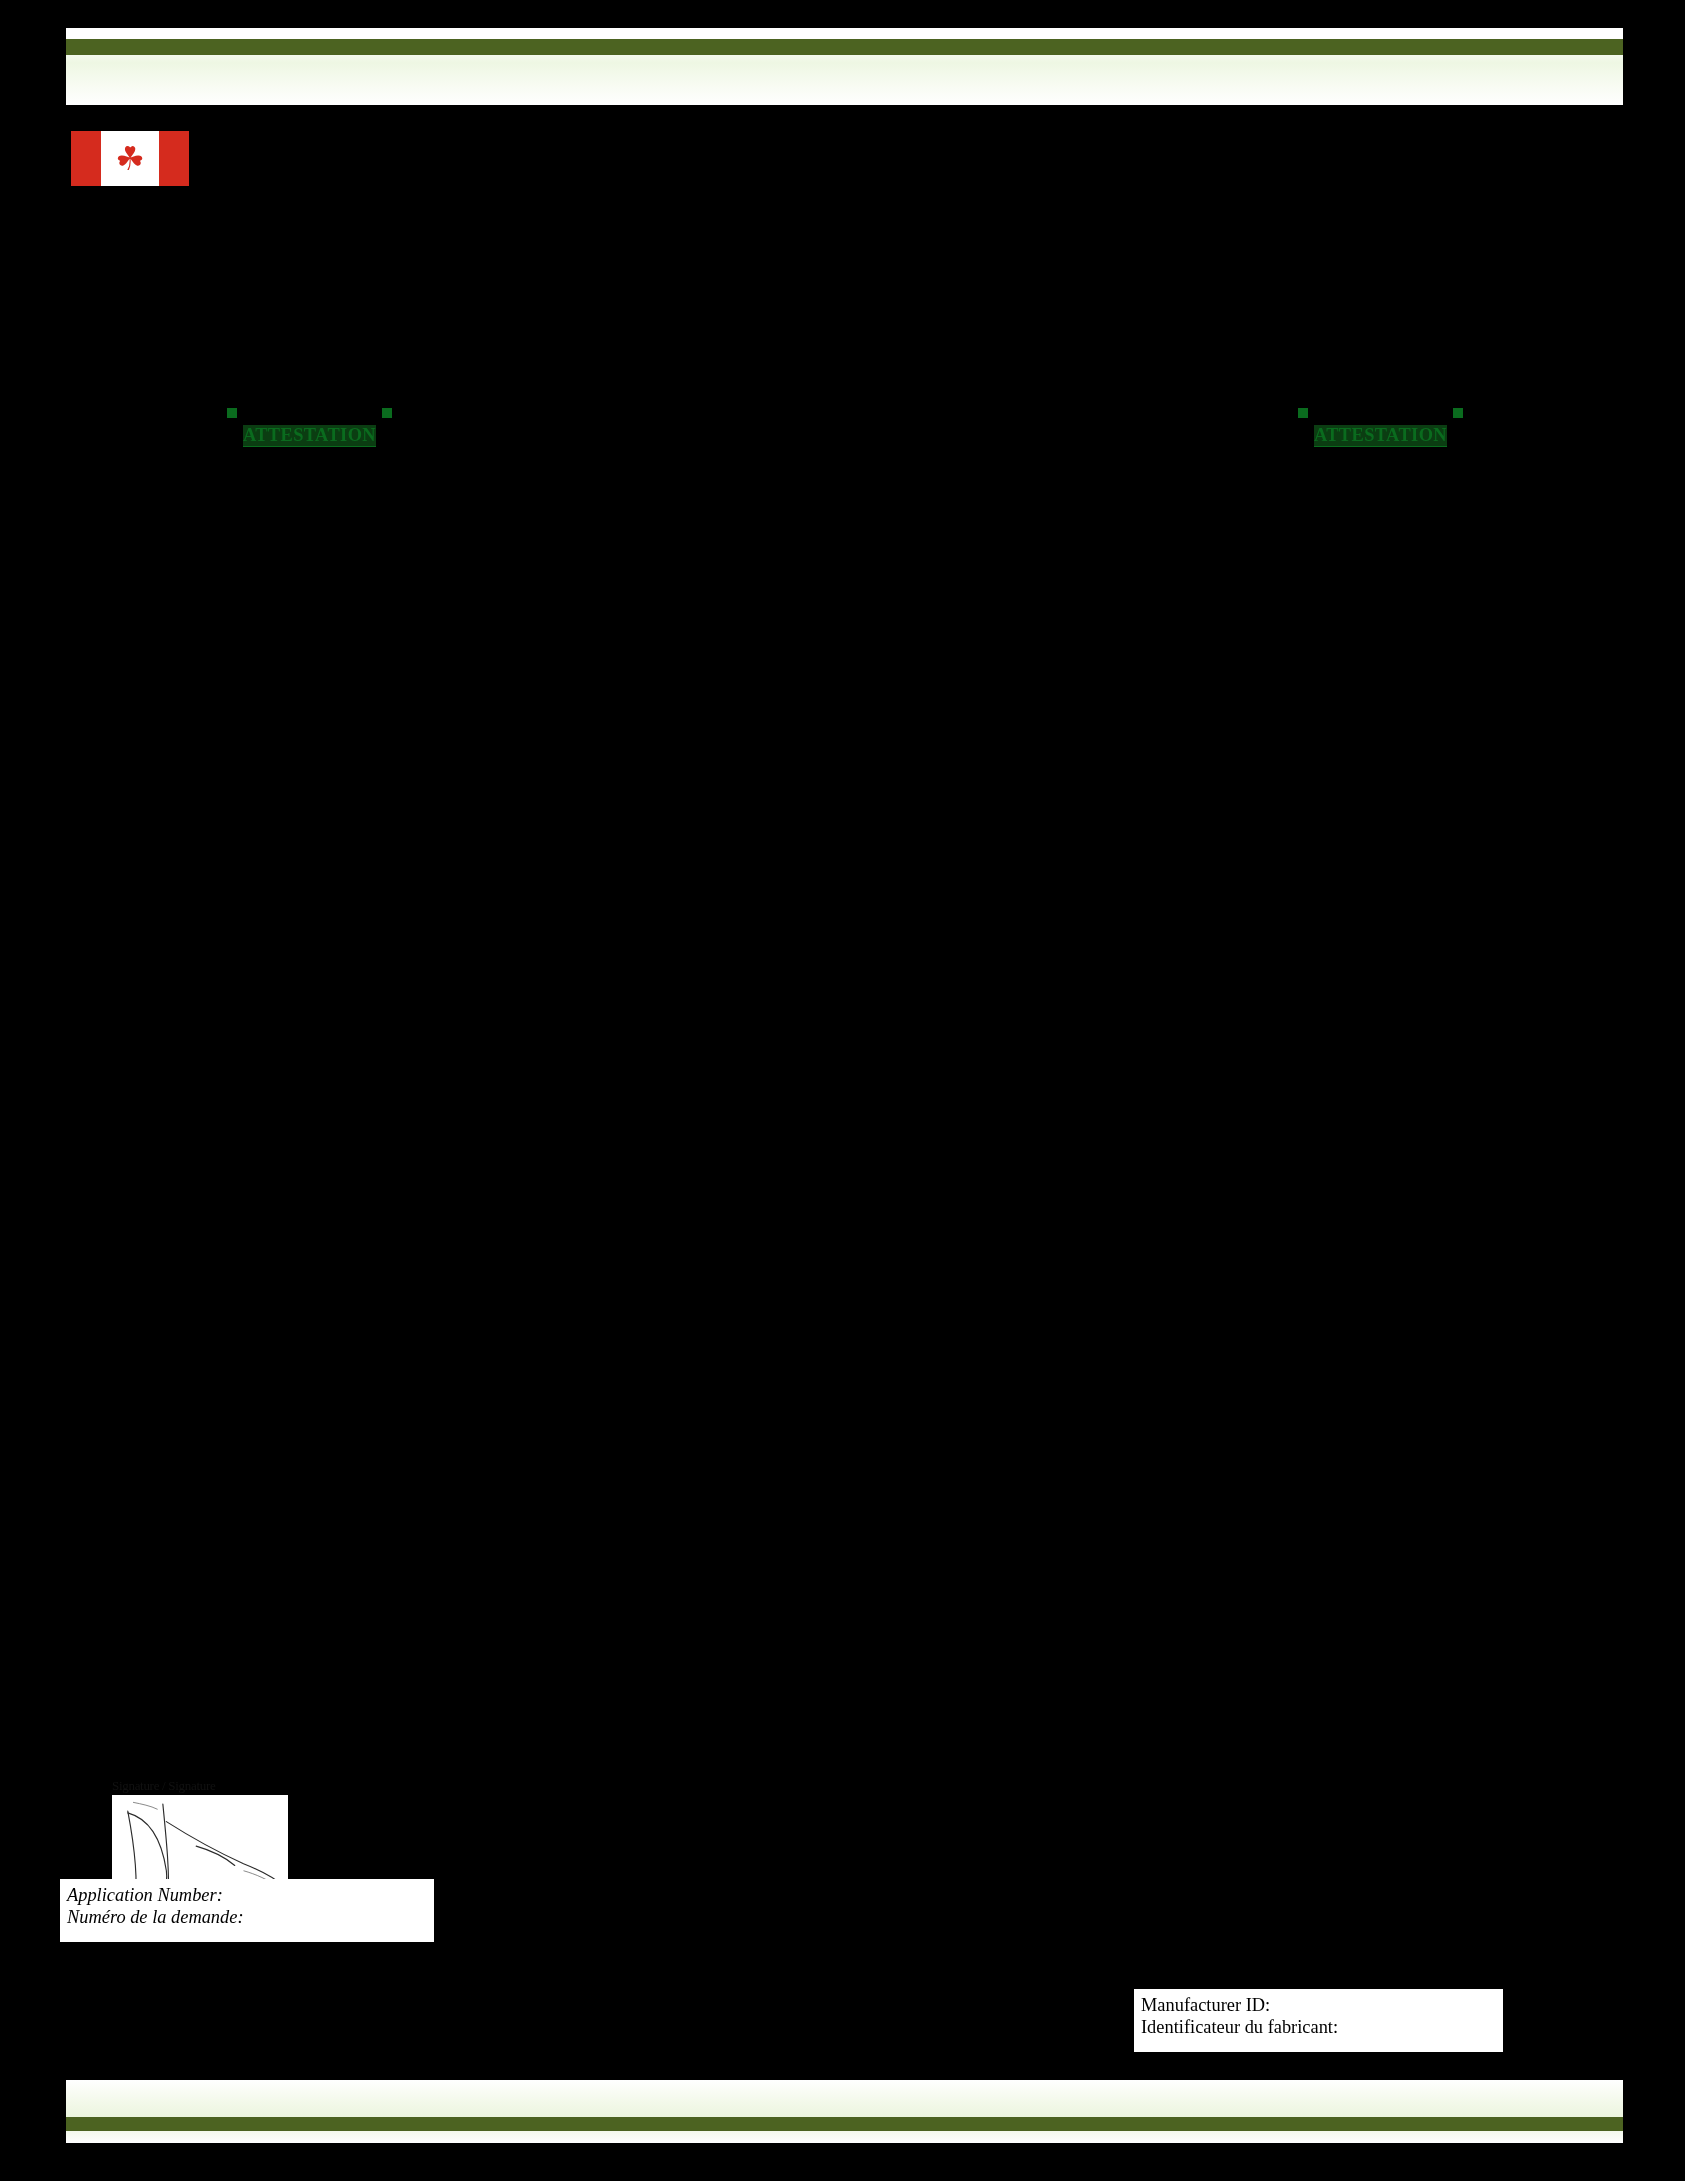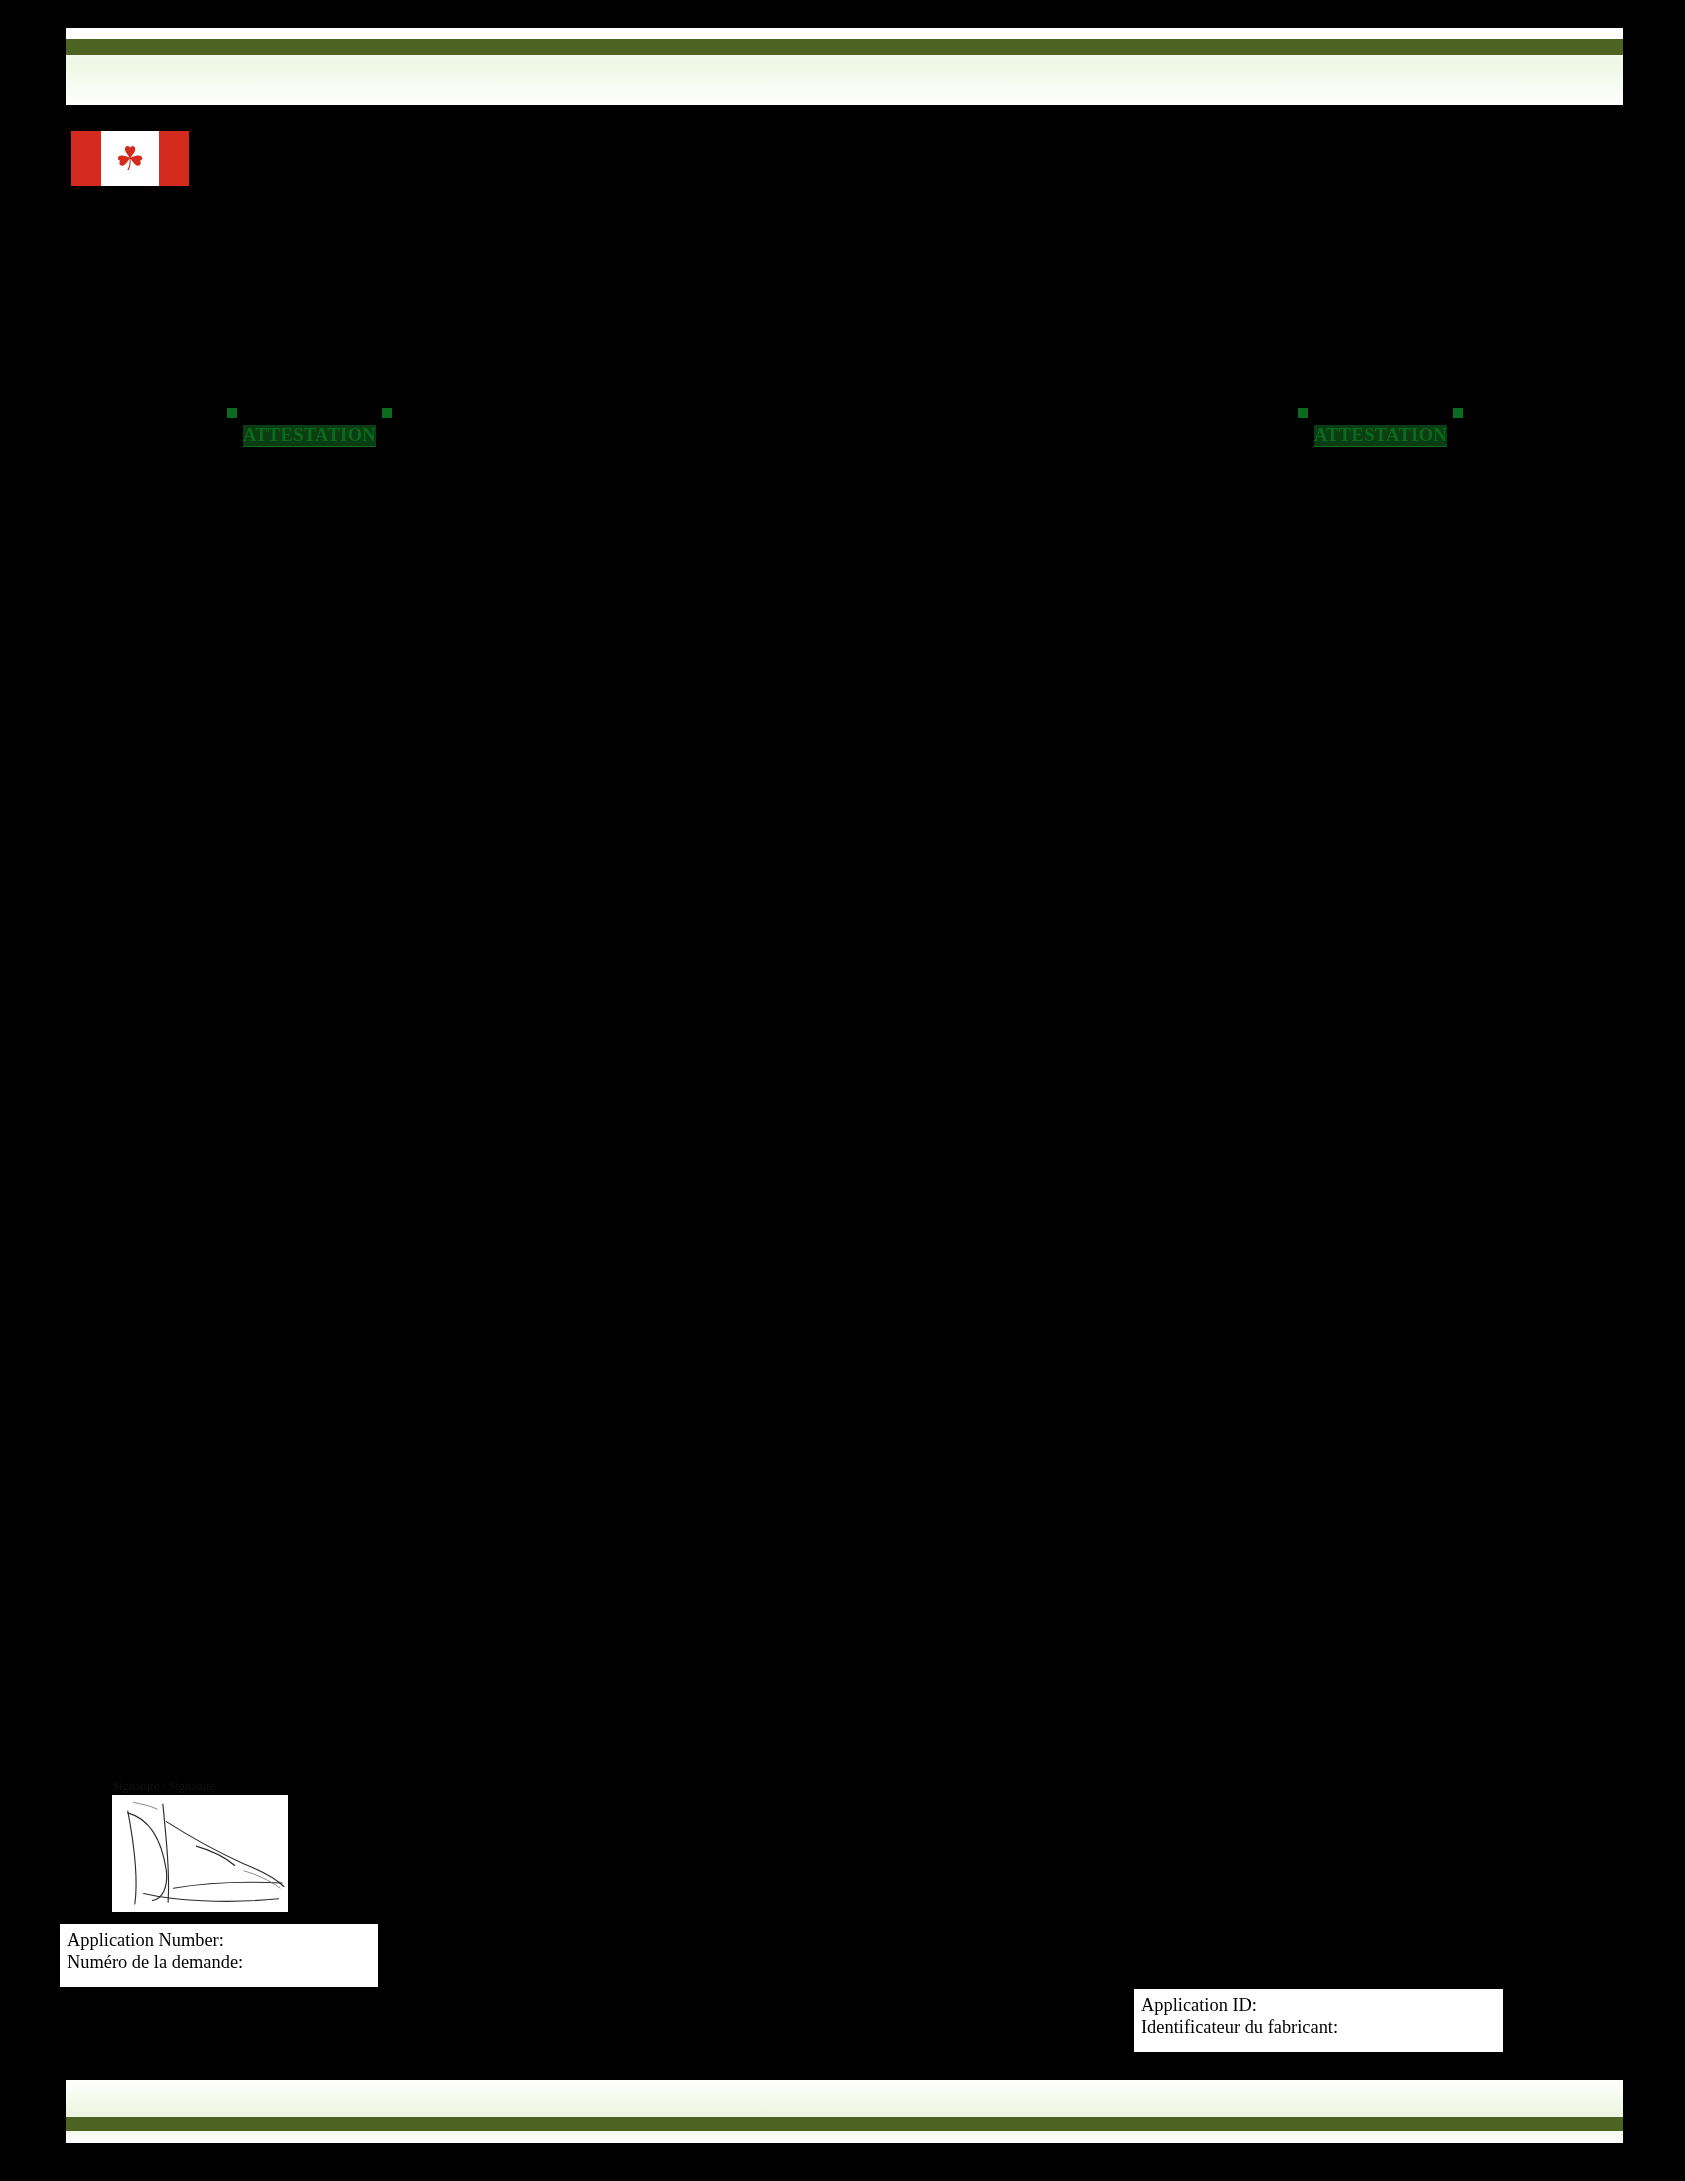--- a/index.html
+++ b/index.html
@@ -148,23 +148,24 @@
     background: #ffffff;
     box-sizing: border-box;
     padding: 5.3px 7px 5.3px 7px;
     font-size: 18.4px;
     line-height: 22px;
     color: #000000;
     white-space: nowrap;
   }
   #box-app {
     left: 60px;
-    top: 1924px;
-    width: 318px;
+    top: 1879px;
+    width: 374px;
     height: 63px;
+    font-style: italic;
   }
   #box-mfr {
     left: 1134px;
     top: 1989px;
     width: 369px;
     height: 63px;
   }
   .field-line { display: block; }
 
   
@@ -221,21 +222,21 @@
       </g>
     </svg>
   </div>
 
   <div class="field-box" id="box-app">
     <span class="field-line">Application Number:</span>
     <span class="field-line">Numéro de la demande:</span>
   </div>
 
   <div class="field-box" id="box-mfr">
-    <span class="field-line">Application ID:</span>
+    <span class="field-line">Manufacturer ID:</span>
     <span class="field-line">Identificateur du fabricant:</span>
   </div>
 
   <div class="band-bottom"></div>
   <div class="band-bottom-rule"></div>
 
 </div>
 
 
 </body></html>

